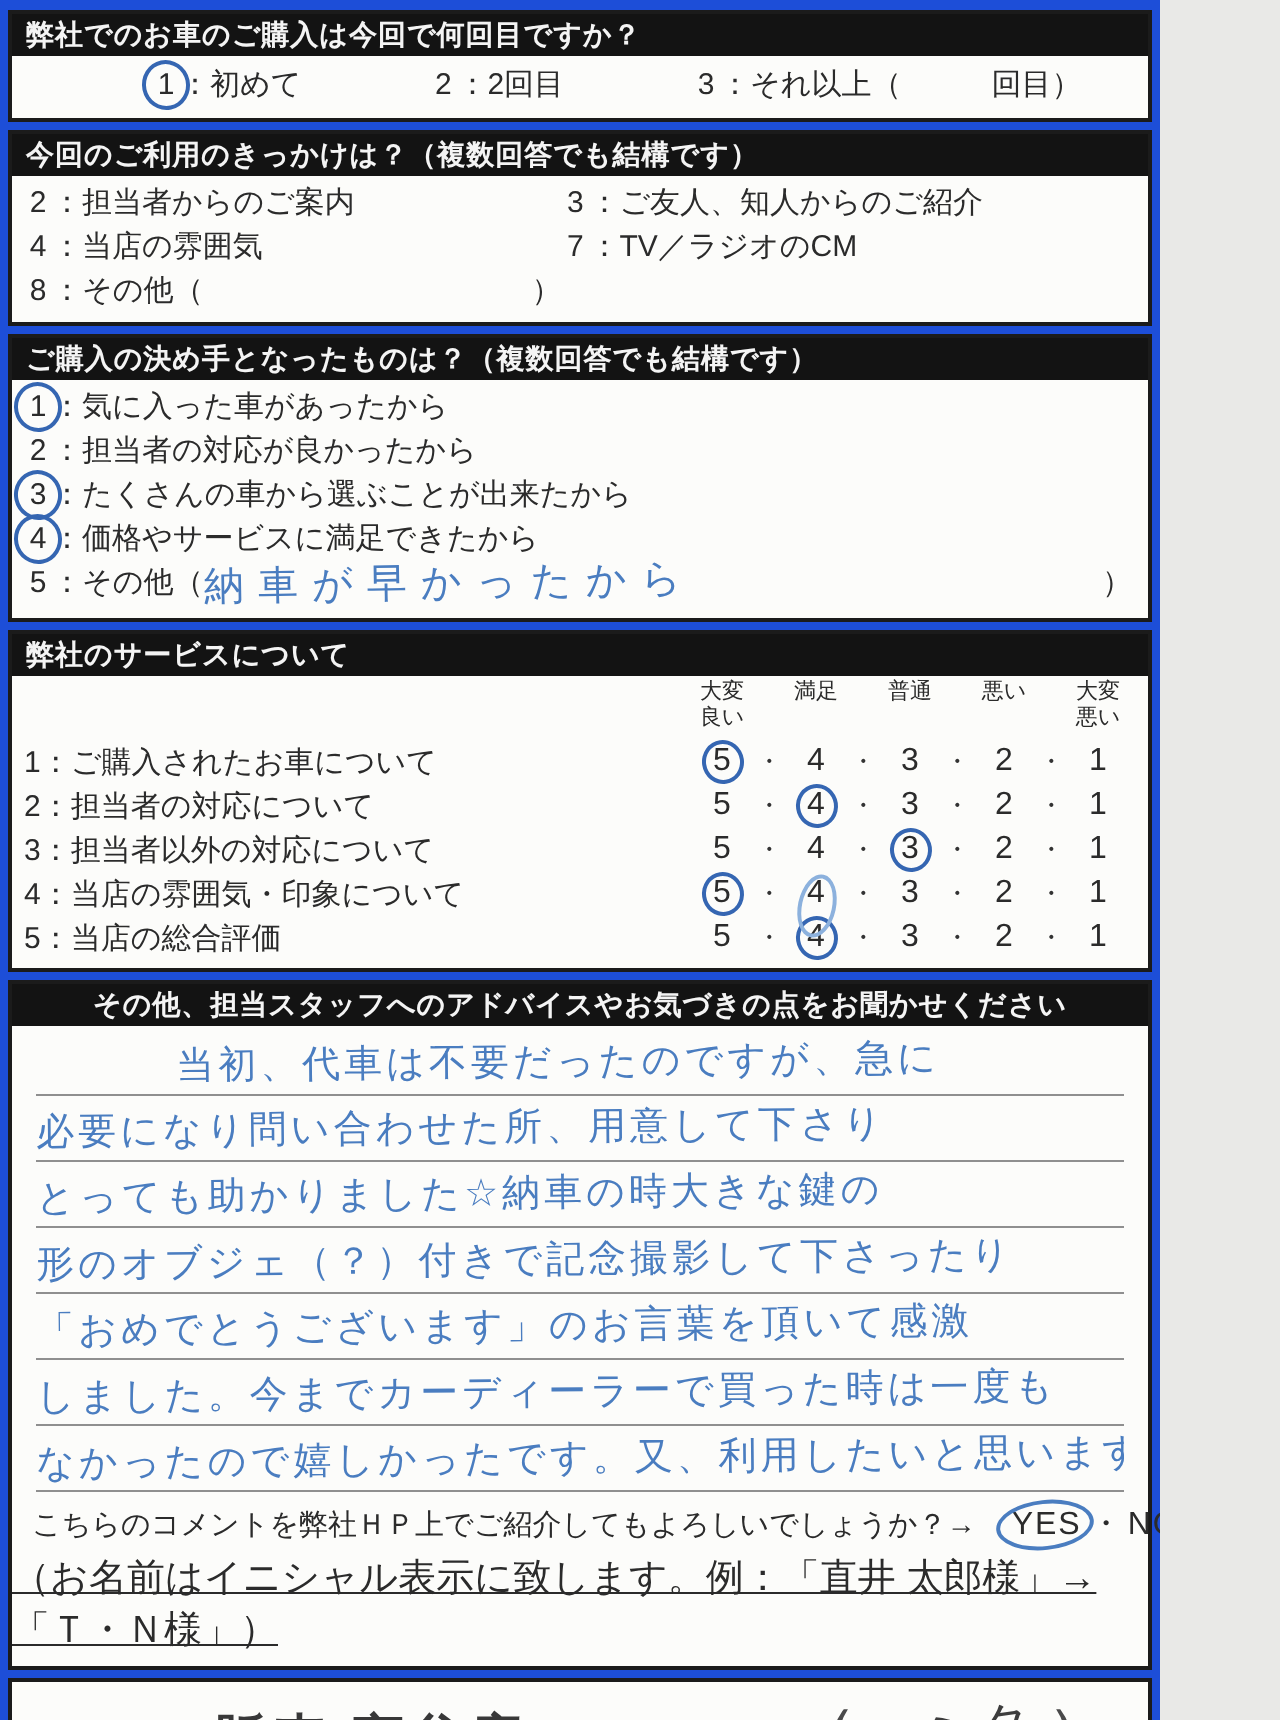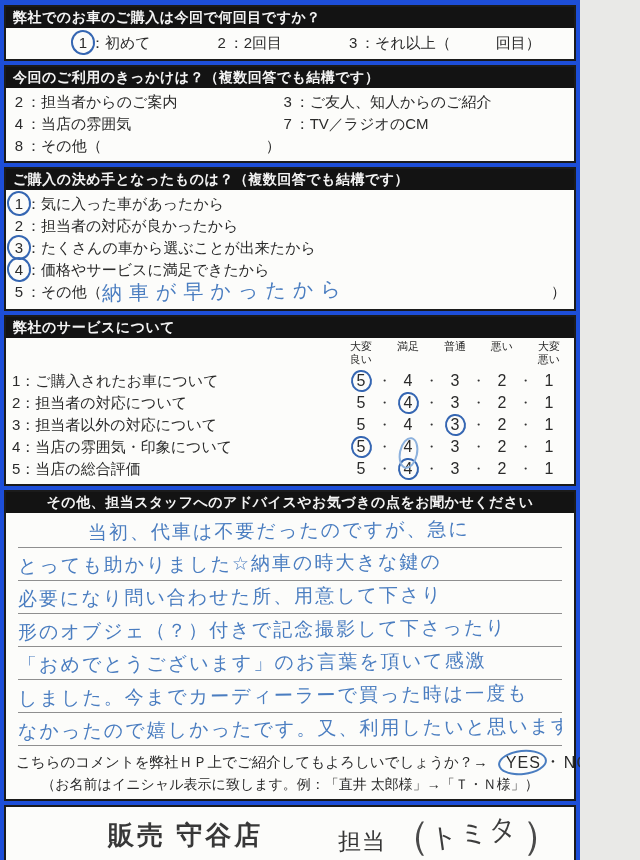--- a/index.html
+++ b/index.html
@@ -105,21 +105,21 @@
     font-size:14.5px; padding:6px 8px 1px 10px; white-space:nowrap;
   }
   .yn { margin-left:16px; font-size:16px; letter-spacing:1px; display:flex; align-items:center; gap:2px; }
   .yes-mark { position:relative; padding:0 2px;text-align:center; }
   .yes-mark.circled::after {
     content:""; position:absolute;
     left:-6px; right:-4px; top:-4px; bottom:-3px;
     border:2px solid #4a7dc0; border-radius:50%;
     transform:rotate(-6deg);
   }
-  .initials { font-size:14px; text-align:center; padding:2px 0 5px 0; }
+  .initials { font-size:19px; text-align:left; padding:2px 0 5px 0;text-decoration:underline; }
 
   
   .footer {
     display:flex; align-items:center; height:61px;
     border-bottom-width:3px;
   }
   .store {
     font-size:26px; font-weight:bold; letter-spacing:3px;
     color:#383838; margin-left:102px;
   }
@@ -281,24 +281,24 @@
     </div>
   </section>
 
   <section class="box">
     <div class="bar center">その他、担当スタッフへのアドバイスやお気づきの点をお聞かせください</div>
     <div class="comment-area">
       <div class="cline indent">
           <span class="hand">当初、代車は不要だったのですが、急に</span>
         </div>
       <div class="cline">
+          <span class="hand">必要になり問い合わせた所、用意して下さり</span>
+        </div>
+      <div class="cline">
           <span class="hand">とっても助かりました☆納車の時大きな鍵の</span>
-        </div>
-      <div class="cline">
-          <span class="hand">必要になり問い合わせた所、用意して下さり</span>
         </div>
       <div class="cline">
           <span class="hand">形のオブジェ（？）付きで記念撮影して下さったり</span>
         </div>
       <div class="cline">
           <span class="hand">「おめでとうございます」のお言葉を頂いて感激</span>
         </div>
       <div class="cline">
           <span class="hand">しました。今までカーディーラーで買った時は一度も</span>
         </div>

